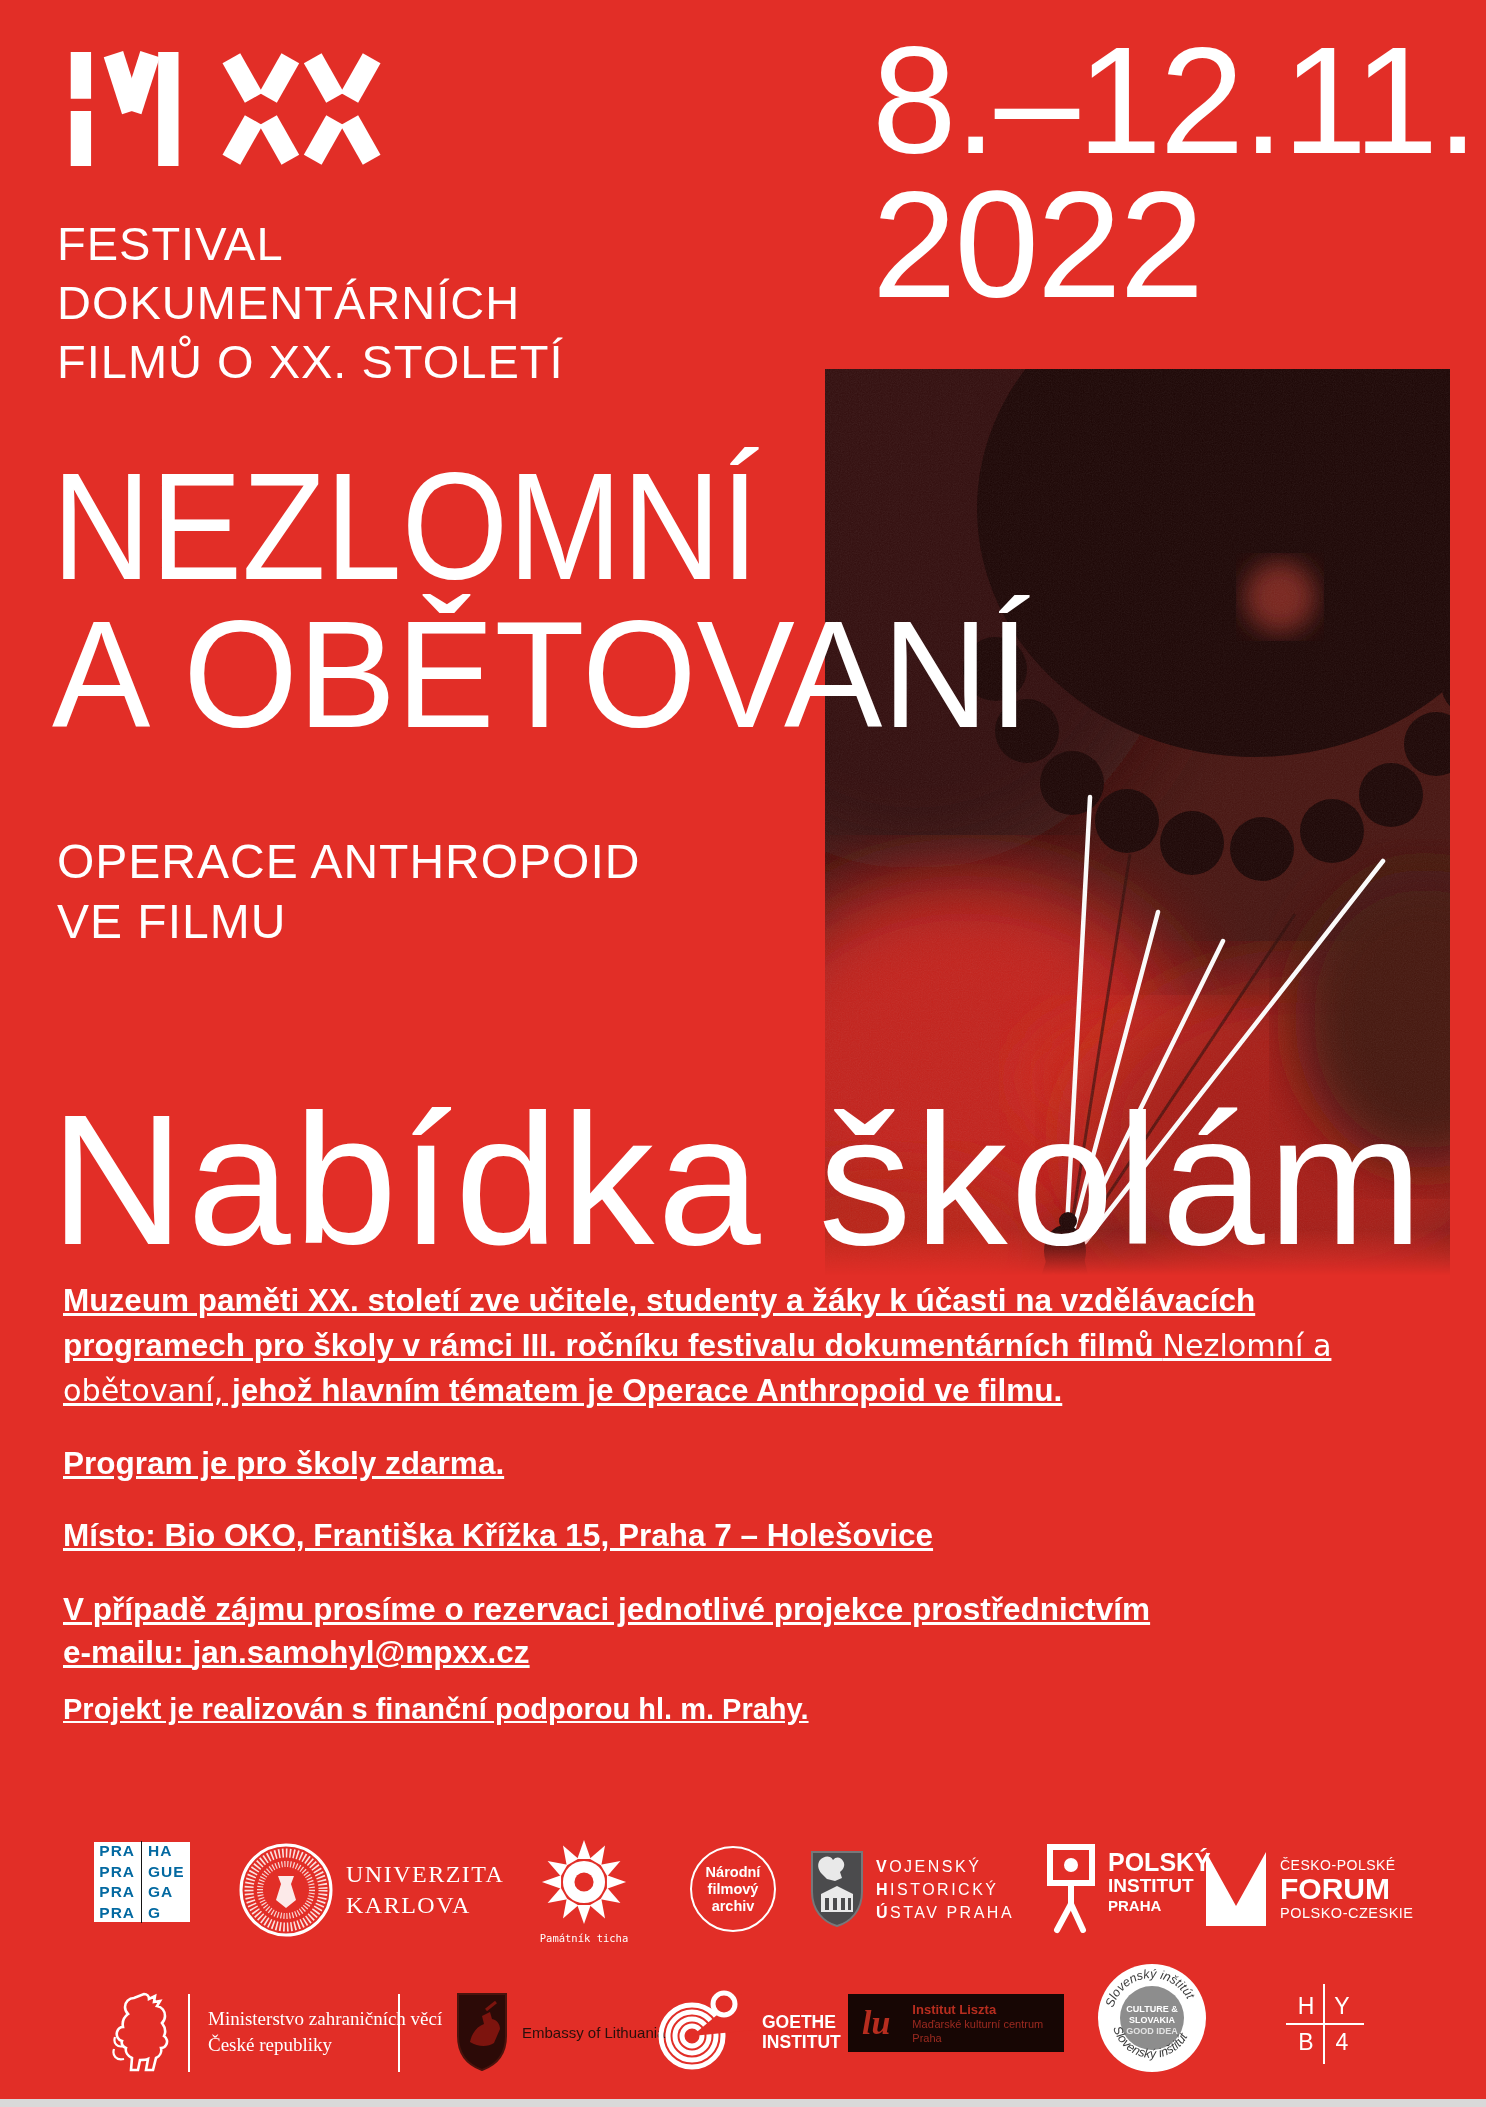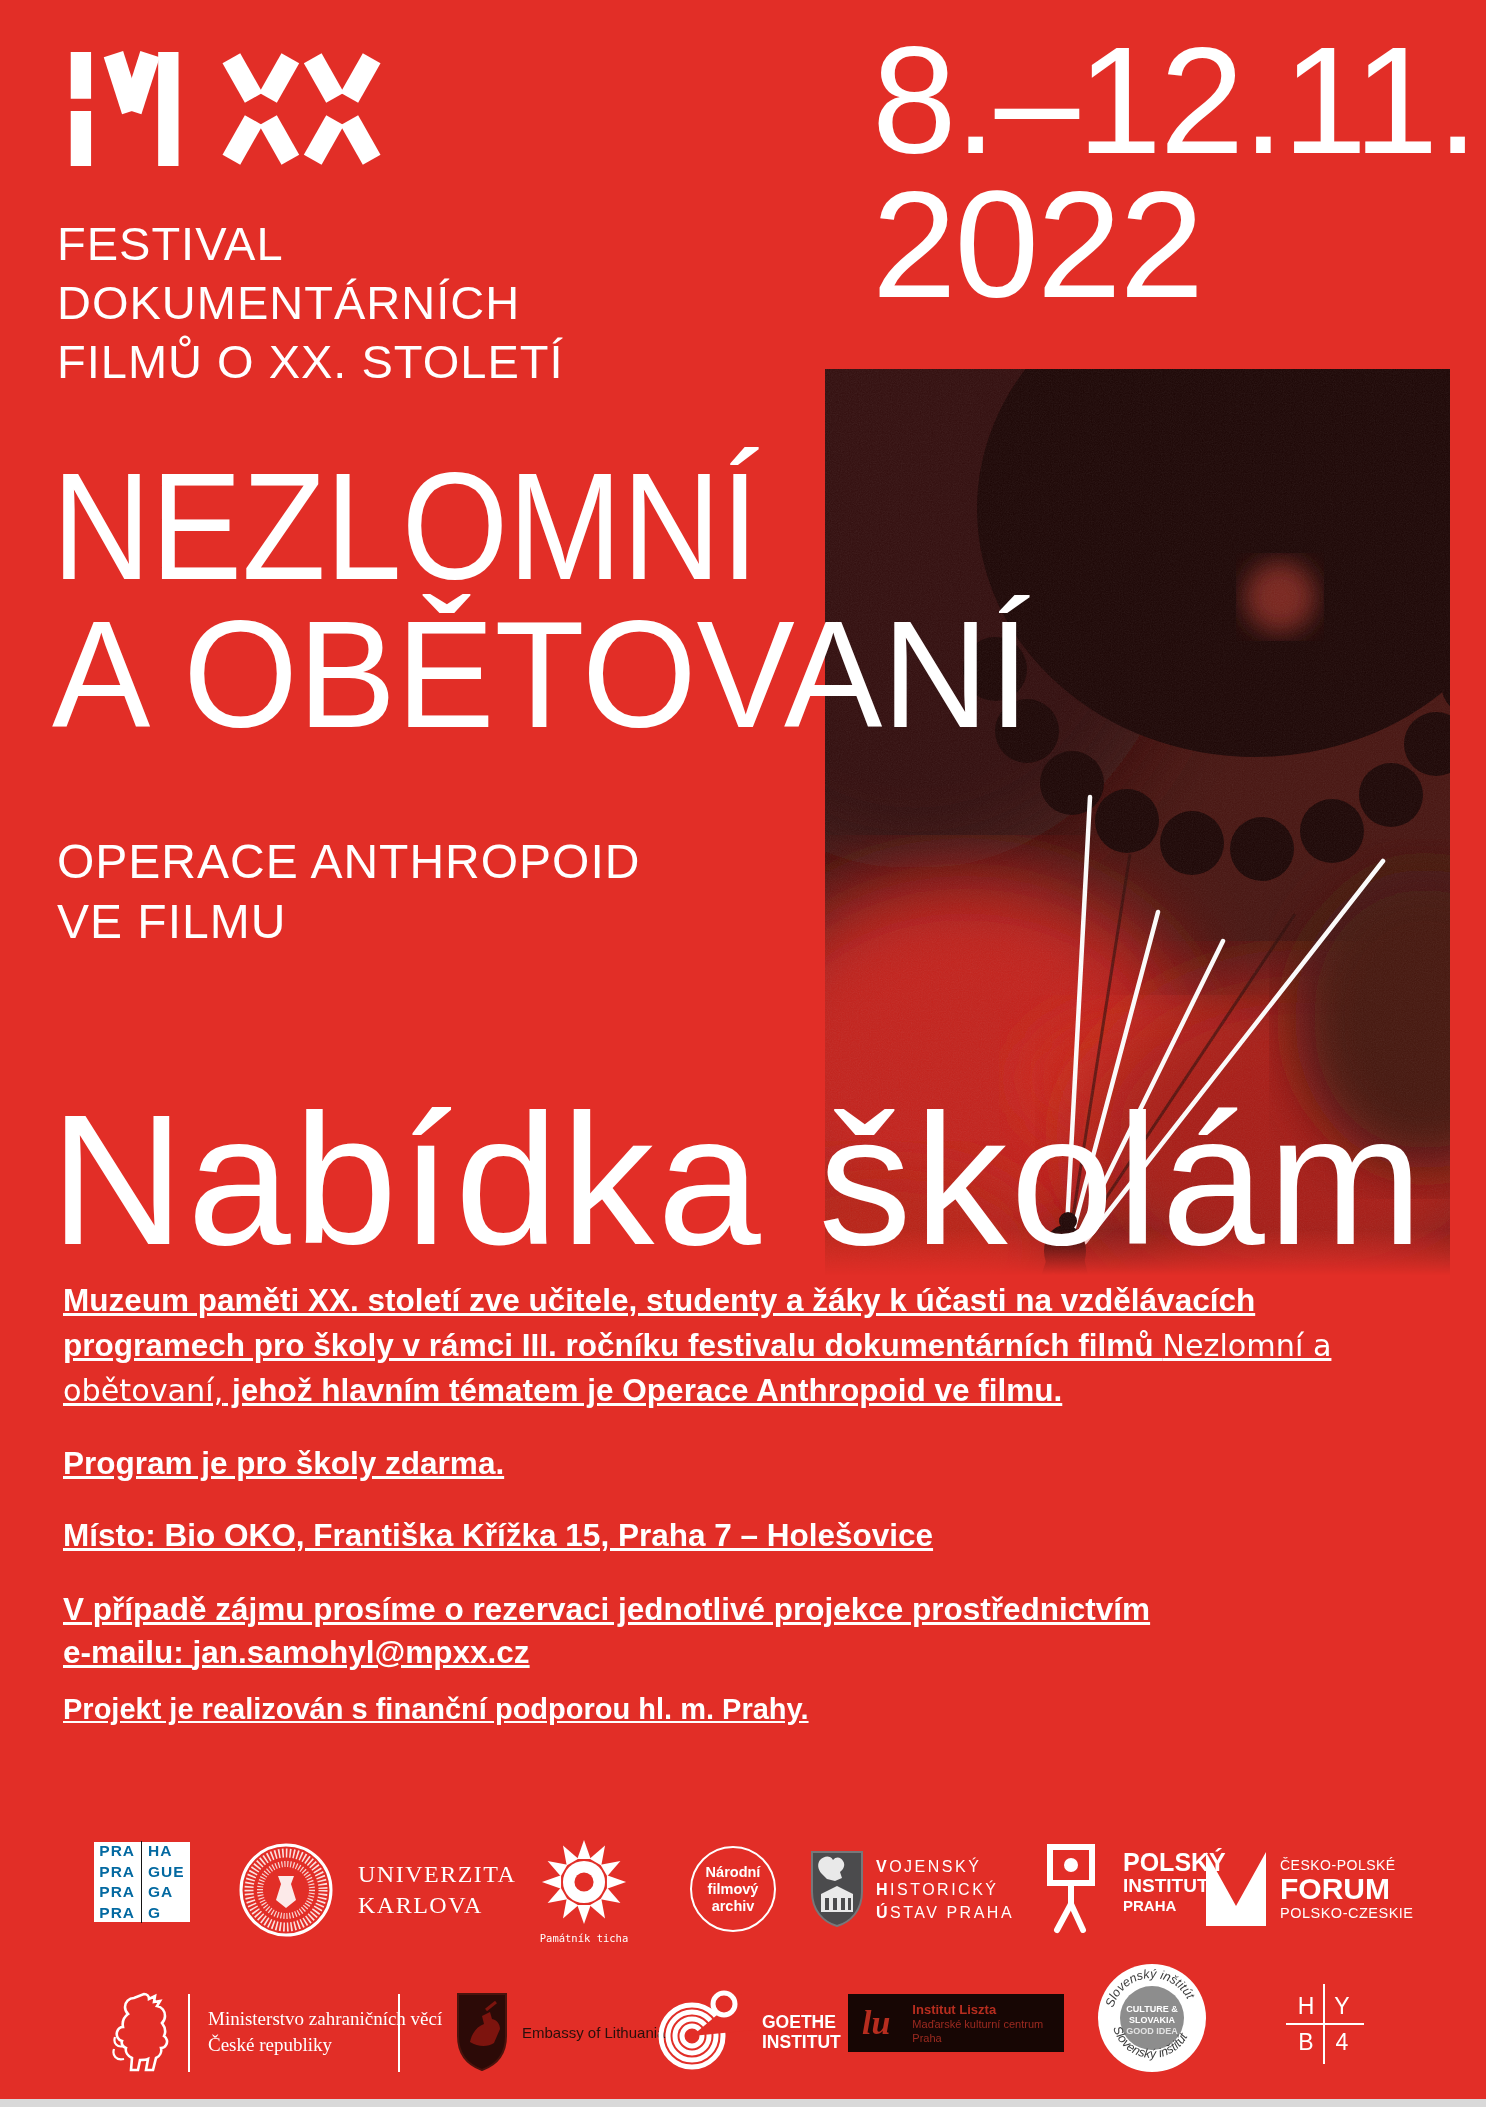--- a/index.html
+++ b/index.html
@@ -42,31 +42,31 @@
   .p5{margin-top:30px !important;line-height:43px;}
   .p6{margin-top:13px !important;font-size:29px;}
   .accent{font-family:"DejaVu Sans", sans-serif;font-weight:400;font-size:0.96em;}
   
   .partners{z-index:3;}
   .praha-box{left:94px;top:1842px;width:96px;height:80px;background:#fff;color:#0369a1;
     display:flex;align-items:center;justify-content:center;}
   .praha-col{font-size:15.5px;font-weight:700;line-height:20.5px;letter-spacing:1px;}
   .praha-col.left{text-align:right;padding-right:6px;border-right:1.8px solid #141414;}
   .praha-col.right{padding-left:6px;}
-  .uk-group{left:238px;top:1842px;display:flex;align-items:center;gap:24px;}
+  .uk-group{left:238px;top:1842px;display:flex;align-items:center;gap:12px;}
   .uk-text{font-family:"Liberation Serif", serif;font-size:24px;line-height:31px;letter-spacing:1.5px;}
   .sun-group{left:534px;top:1838px;width:100px;text-align:center;}
   .sun-caption{font-family:"DejaVu Sans Mono", monospace;font-size:10.5px;margin-top:2px;letter-spacing:0;}
   .nfa-circle{left:690px;top:1846px;width:82px;height:82px;border:2.5px solid #fff;border-radius:50%;
     display:flex;flex-direction:column;align-items:center;justify-content:center;
     font-size:14.5px;font-weight:700;line-height:17px;}
   .vhu-group{left:810px;top:1850px;display:flex;align-items:center;gap:12px;}
   .vhu-text{font-size:16px;line-height:23px;letter-spacing:2.5px;font-weight:400;}
   .vhu-line::first-letter{font-weight:700;}
-  .pol-group{left:1046px;top:1844px;display:flex;align-items:flex-start;gap:27px;}
+  .pol-group{left:1046px;top:1844px;display:flex;align-items:flex-start;gap:12px;}
   .pol-text{margin-top:6px;}
   .pol-l1{font-size:25px;font-weight:700;line-height:25px;}
   .pol-l2{font-size:19px;font-weight:700;line-height:21px;}
   .pol-l3{font-size:15px;font-weight:700;line-height:19px;}
   .forum-group{left:1204px;top:1850px;display:flex;align-items:center;gap:12px;}
   .forum-l1{font-size:14px;letter-spacing:.5px;line-height:18px;}
   .forum-l2{font-size:30px;font-weight:700;line-height:30px;}
   .forum-l3{font-size:14.5px;letter-spacing:.5px;line-height:18px;}
   .lion-mark{left:112px;top:1990px;}
   .vbar{width:2px;height:78px;background:#fff;top:1994px;}

